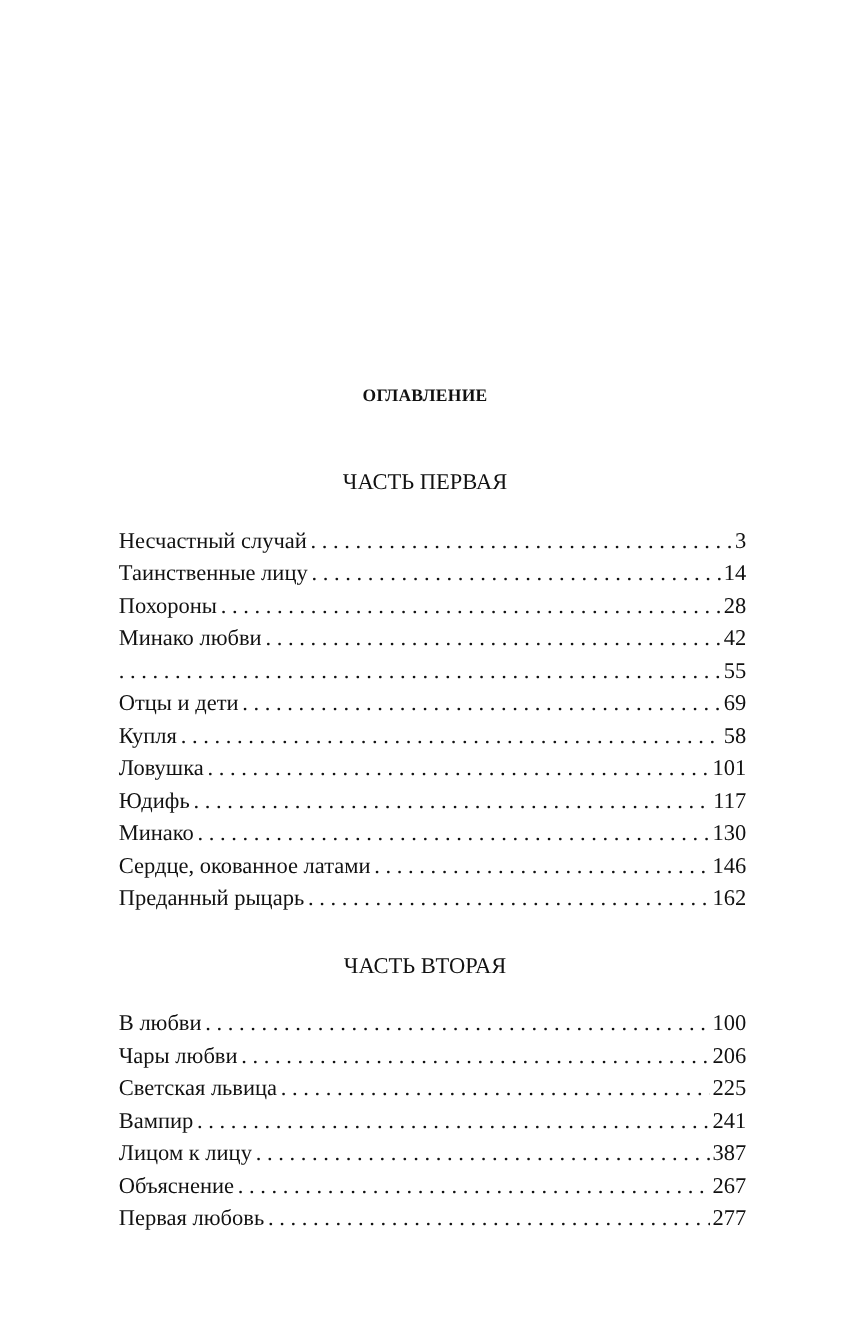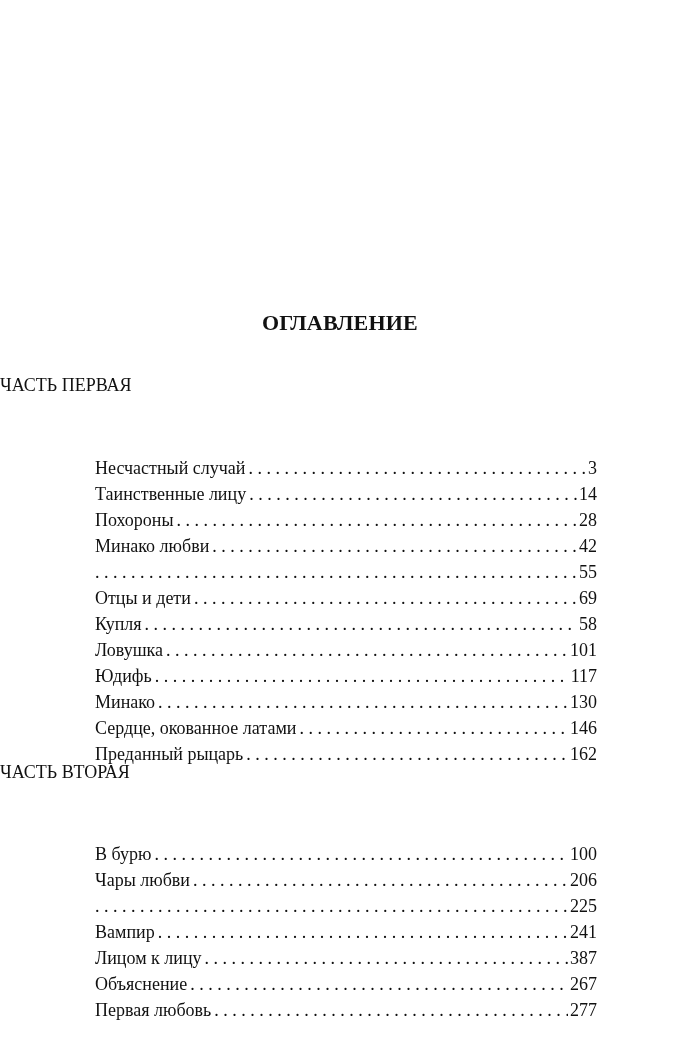--- a/index.html
+++ b/index.html
@@ -1,21 +1,21 @@
 <!DOCTYPE html>
 <html><head>
   <meta charset="utf-8">
   <style>
     html, body { margin: 0; padding: 0; background: #ffffff; }
     body { width: 680px; height: 1063px; position: relative; overflow: hidden;
       font-family: "Liberation Serif", "DejaVu Serif", serif; color: #111111; }
     .title { position: absolute; top: 310px; left: 0; width: 680px; text-align: center;
-      font-size: 22px; font-weight: bold; letter-spacing: 0.2px; }
-    .part { position: absolute; left: 0; width: 680px; text-align: left; font-size: 18px; }
-    .toc { position: absolute; left: 95px; width: 502px; margin-top: 36px; }
+      font-size: 14px; font-weight: bold; letter-spacing: 0.2px; }
+    .part { position: absolute; left: 0; width: 680px; text-align: center; font-size: 18px; }
+    .toc { position: absolute; left: 95px; width: 502px; }
     .row { display: flex; align-items: baseline; height: 26px; font-size: 18px; line-height: 26px; white-space: nowrap; }
     .row .t { flex: 0 0 auto; padding-right: 3px; }
     .row .dots { flex: 1 1 auto; overflow: hidden; letter-spacing: 3.2px; }
     .row .dots::before { content: ". . . . . . . . . . . . . . . . . . . . . . . . . . . . . . . . . . . . . . . . . . . . . . . . . . . . . . . . . . . . . . . . . . . . . . . . . . . . . . . . . . . . . . . . . . . . . . . . ."; letter-spacing: 0; word-spacing: 0; }
     .row .p { flex: 0 0 auto; padding-left: 2px; }
   </style>
 </head>
 <body>
 
 <div class="title">ОГЛАВЛЕНИЕ</div>
@@ -81,30 +81,31 @@
       <span class="t">Преданный рыцарь</span>
       <span class="dots"></span>
       <span class="p">162</span>
     </div>
 </div>
 
 <div class="part" style="top:762px">ЧАСТЬ ВТОРАЯ</div>
 
 <div class="toc" style="top:805px">
   <div class="row">
-      <span class="t">В бурю</span>
+      <span class="t">В любви</span>
       <span class="dots"></span>
       <span class="p">100</span>
     </div>
   <div class="row">
       <span class="t">Чары любви</span>
       <span class="dots"></span>
       <span class="p">206</span>
     </div>
   <div class="row">
+      <span class="t">Светская львица</span>
       <span class="dots"></span>
       <span class="p">225</span>
     </div>
   <div class="row">
       <span class="t">Вампир</span>
       <span class="dots"></span>
       <span class="p">241</span>
     </div>
   <div class="row">
       <span class="t">Лицом к лицу</span>

